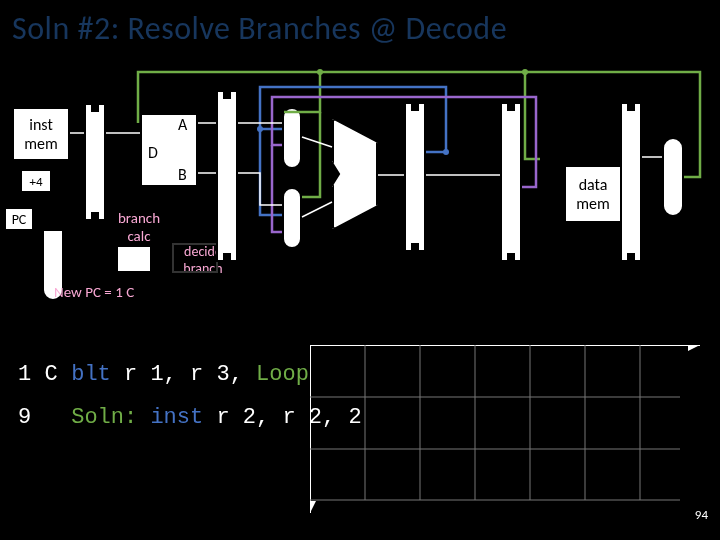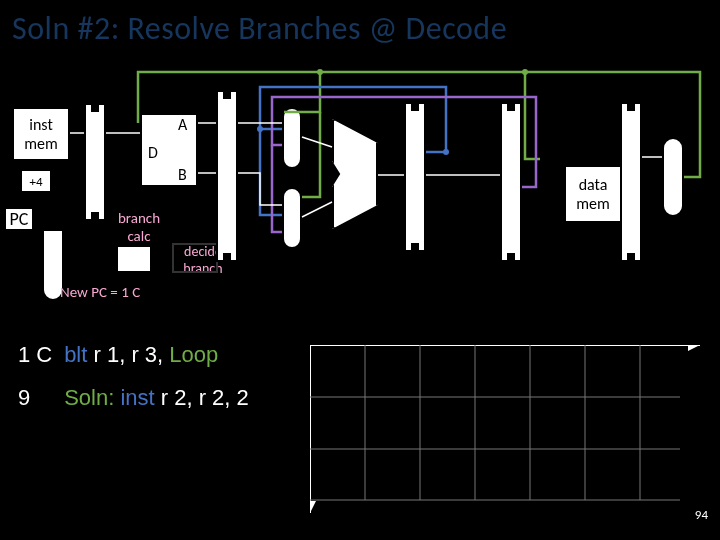--- a/index.html
+++ b/index.html
@@ -37,23 +37,23 @@
     text-align: center;
     box-sizing: border-box;
   }
   .label {
     position: absolute;
     color: #f9a8d4;
     font-size: 16px;
   }
   .inst-list {
     position: absolute;
-    top: 340px;
+    top: 360px;
     left: 18px;
-    font-family: Liberation Sans, sans-serif;
+    font-family: Liberation Mono, monospace;
     font-size: 22px;
     line-height: 1.4;
     color: #fff;
   }
   .inst-row { margin-bottom: 12px; }
   .addr { color: #fff; display: inline-block; width: 40px; }
   .kw { color: #4472C4; }
   .lbl { color: #70AD47; }
   .page-num {
     position: absolute;
@@ -92,40 +92,40 @@
 
 <div class="title">Soln #2: Resolve Branches @ Decode</div>
 
 <div class="diagram">
 
   <div class="block" style="left:12px;top:50px;width:58px;height:54px;white-space:pre-line">inst
 mem</div>
 
   <div class="block" style="left:20px;top:112px;width:32px;height:24px;font-size:13px">+4</div>
 
-  <div class="block" style="left:4px;top:150px;width:30px;height:24px;font-size:18px">PC</div>
+  <div class="block" style="left:4px;top:150px;width:30px;height:24px;font-size:14px">PC</div>
 
   <div class="block" style="left:42px;top:172px;width:22px;height:72px;border-radius:0 0 12px 12px"></div>
 
   <div class="reg" style="left:84px;top:46px;width:22px;height:118px"></div>
 
   <div class="block" style="left:140px;top:56px;width:58px;height:74px"></div>
   <div class="label" style="left:148px;top:86px;color:#000">D</div>
   <div class="label" style="left:178px;top:58px;color:#000">A</div>
   <div class="label" style="left:178px;top:108px;color:#000">B</div>
 
   <div class="label" style="left:104px;top:152px;width:70px;white-space:pre-line;text-align:center;font-size:15px">branch
 calc</div>
   <div class="block" style="left:116px;top:188px;width:36px;height:28px"></div>
 
   <div class="label" style="left:168px;top:186px;width:70px;white-space:pre-line;text-align:center;font-size:14px">decide
 branch</div>
   <div class="block" style="left:172px;top:186px;width:46px;height:30px;background:transparent;border:2px solid #333"></div>
 
-  <div class="label" style="left:60px;top:226px;font-size:15px">New PC = 1 C</div>
+  <div class="label" style="left:54px;top:226px;font-size:15px">New PC = 1 C</div>
 
   <div class="reg" style="left:216px;top:33px;width:22px;height:172px"></div>
 
   <div class="block" style="left:282px;top:50px;width:20px;height:62px;border-radius:10px 10px 10px 10px"></div>
   <div class="block" style="left:282px;top:130px;width:20px;height:62px;border-radius:10px 10px 10px 10px"></div>
 
   <div class="block" style="left:332px;top:62px;width:46px;height:110px;clip-path:polygon(0 0,100% 22%,100% 78%,0 100%,0 62%,18% 50%,0 38%)"></div>
 
   <div class="reg" style="left:404px;top:45px;width:22px;height:150px"></div>
 

